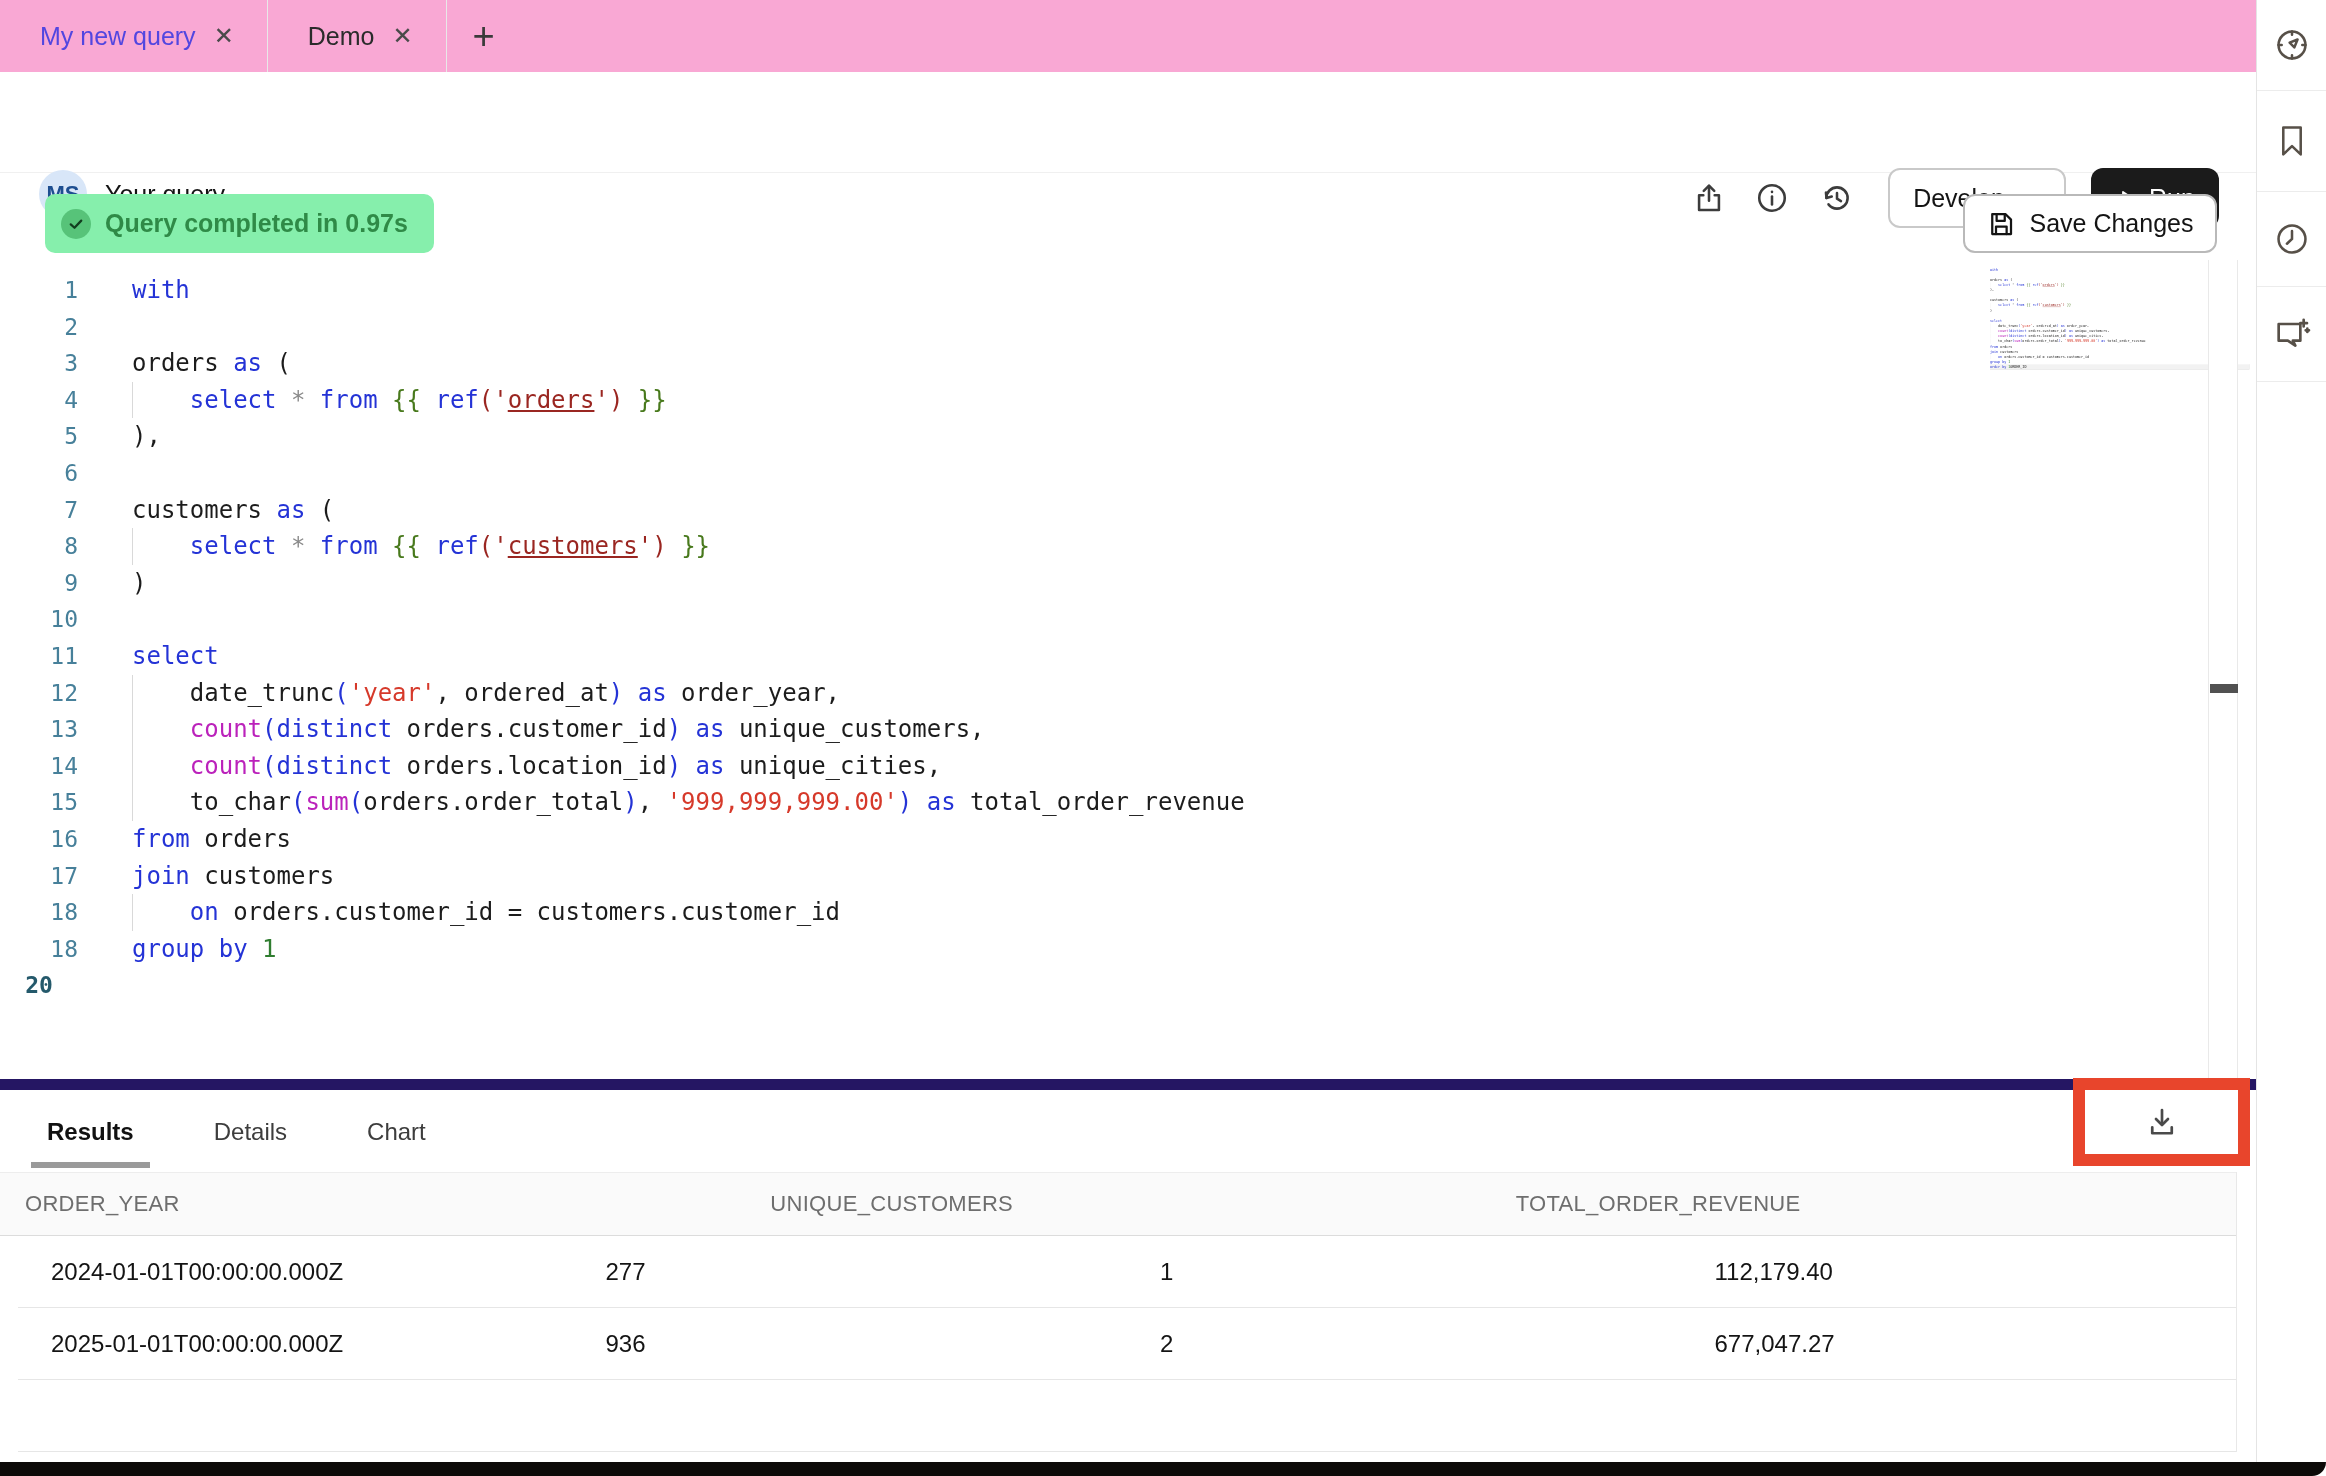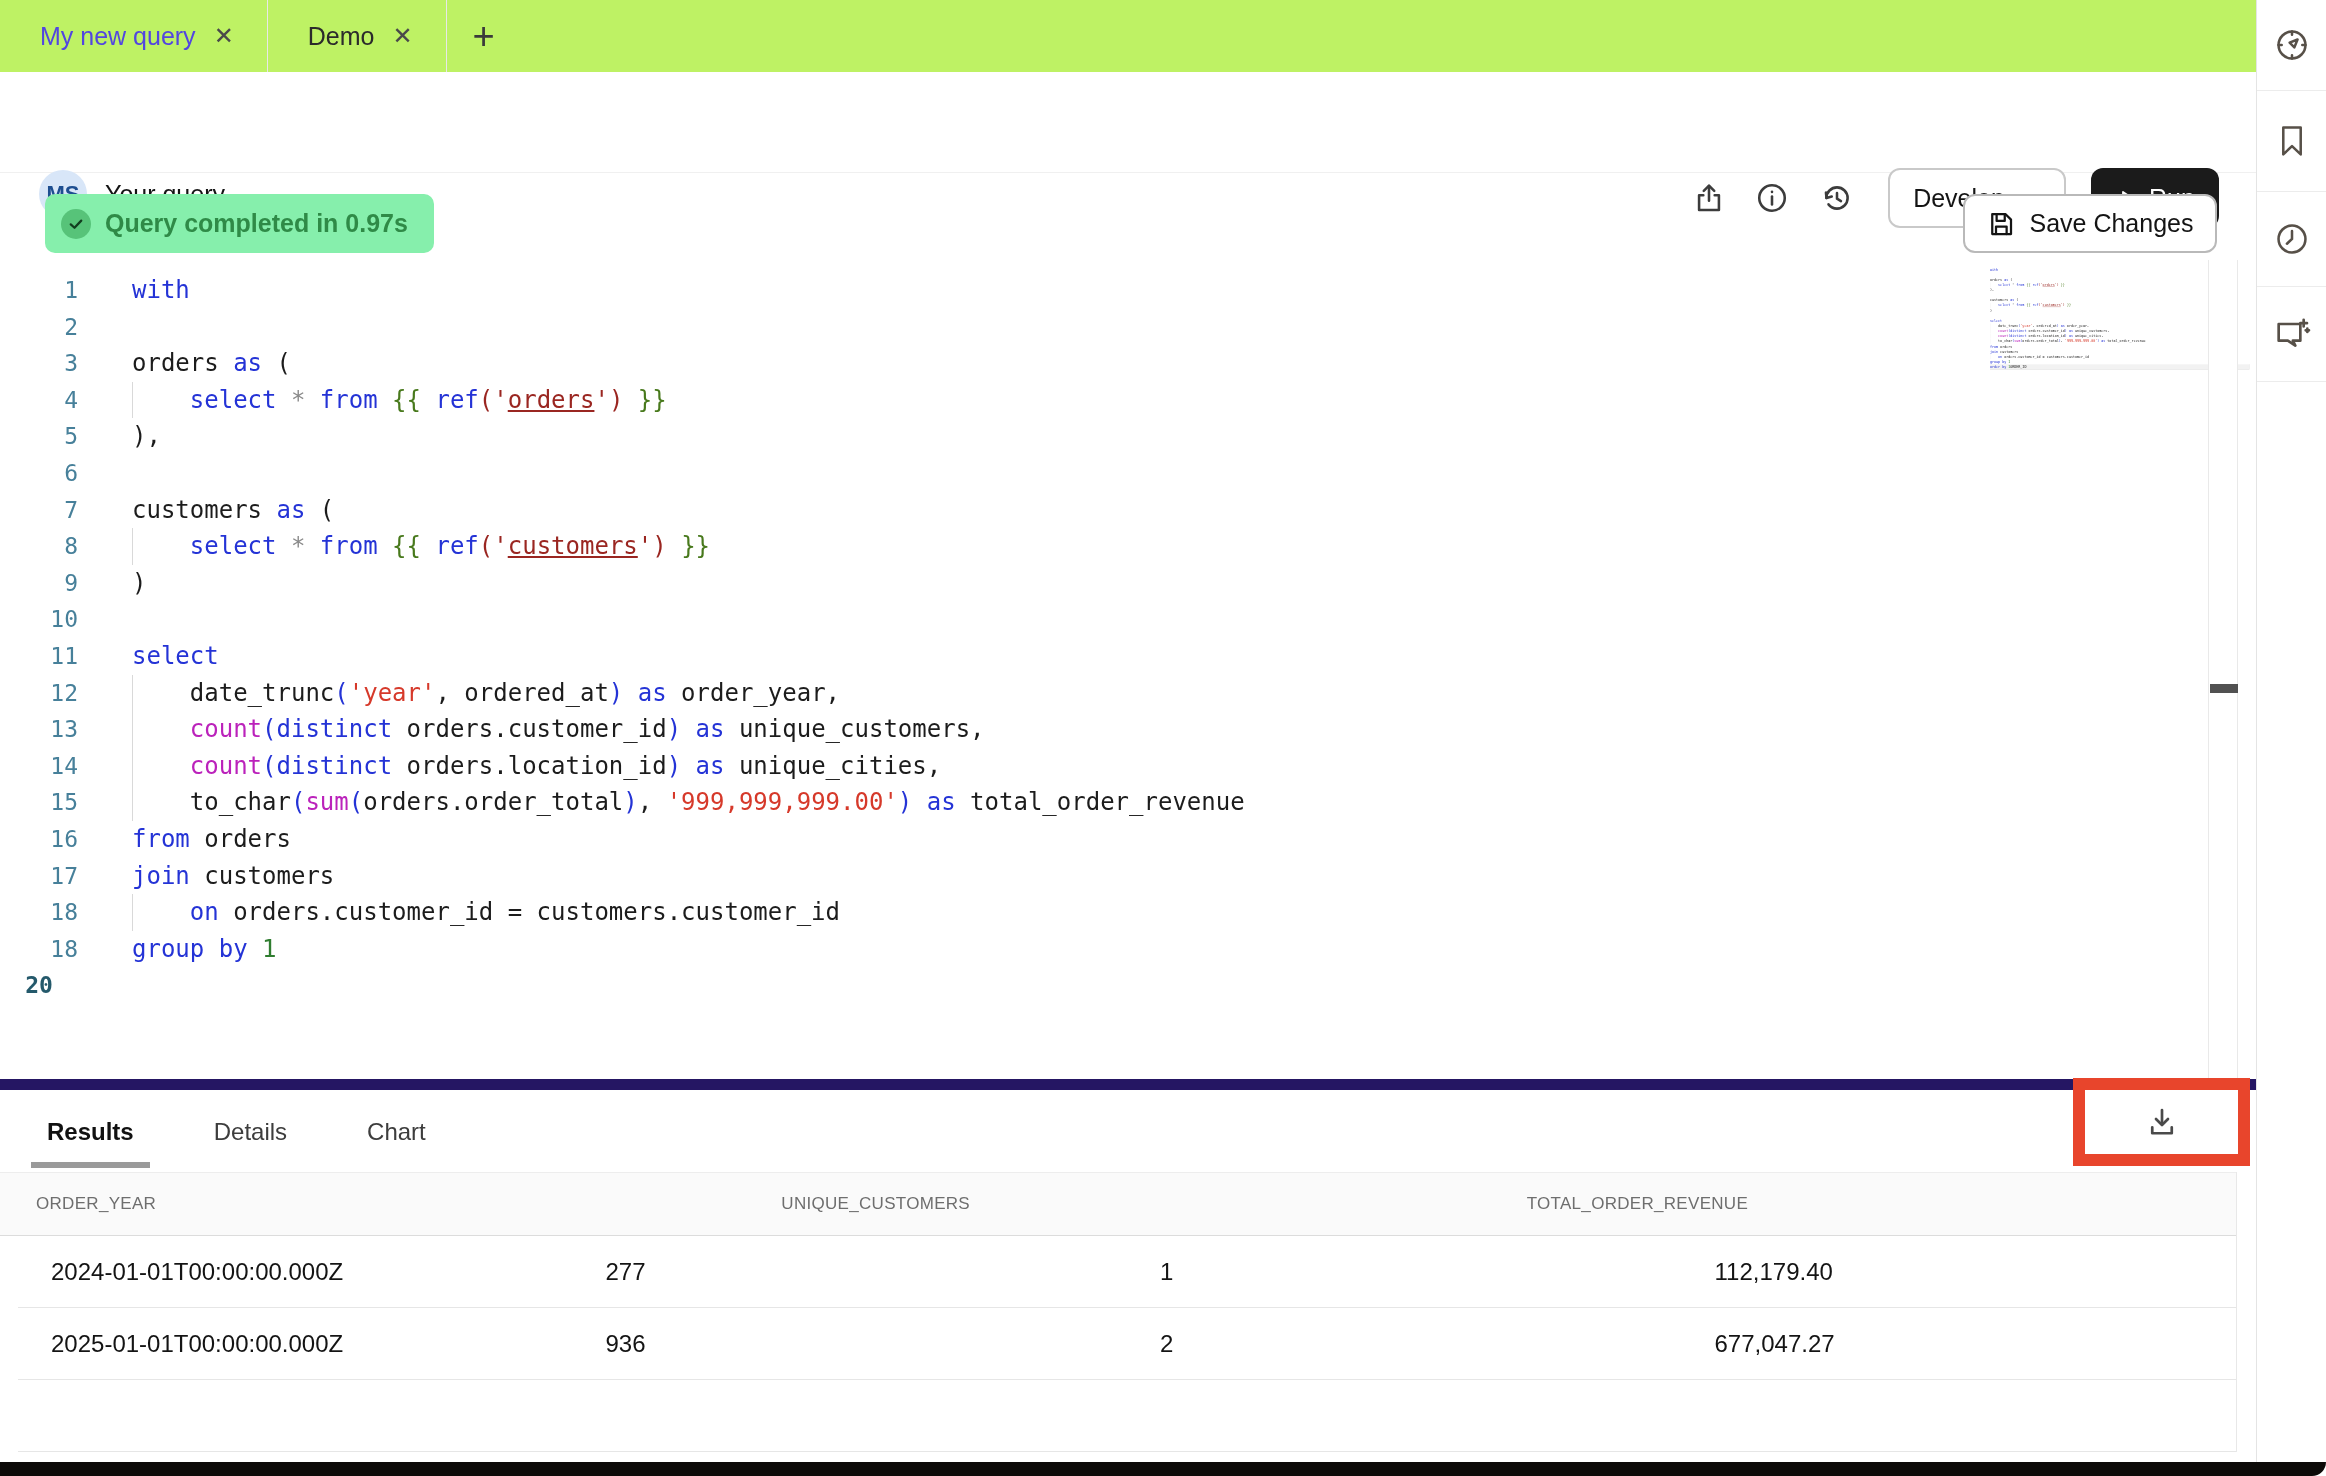--- a/index.html
+++ b/index.html
@@ -1,20 +1,20 @@
 <!DOCTYPE html>
 <html><head>
 <meta charset="utf-8">
 <style>
   html,body{margin:0;padding:0;background:#fff;}
   #app{position:relative;width:2326px;height:1476px;background:#fff;overflow:hidden;
        font-family:"Liberation Sans",sans-serif;color:#1a1a1a;}
   
   .tabbar{position:absolute;left:0;top:0;width:2256px;height:72px;display:flex;align-items:stretch;
-          border-bottom:1px solid #e6e6e6;background:#bef264;}
+          border-bottom:1px solid #e6e6e6;background:#f9a8d4;}
   .tab{display:flex;align-items:center;gap:18px;padding:0 33px 0 40px;border-right:1px solid #e8e8e8;
        font-size:25px;color:#2b2b2b;cursor:default;}
   .tab.active .tab-label{color:#5246e0;}
   .tab-close{font-size:24px;color:#4a4a4a;line-height:1;}
   .tab-add{display:flex;align-items:center;margin-left:26px;font-size:38px;color:#3a3a3a;font-weight:300;}
   
   .header{position:absolute;left:0;top:72px;width:2256px;height:100px;border-bottom:1px solid #f0f0f0;background:#fff;}
   .avatar{position:absolute;left:39px;top:98px;width:48px;height:48px;border-radius:50%;
           background:#d8e6f8;color:#1d4e90;font-weight:bold;font-size:22px;
           display:flex;align-items:center;justify-content:center;}
@@ -54,21 +54,21 @@
   .scroll-handle{position:absolute;left:1px;top:424px;width:28px;height:9px;background:#515151;}
   
   .panel-divider{position:absolute;left:0;top:1079px;width:2256px;height:11px;background:#251663;}
   
   .results-tabs{position:absolute;left:39px;top:1112px;display:flex;gap:64px;}
   .rtab{position:relative;font-size:24px;color:#3d3d3d;padding:0 8px;height:40px;line-height:40px;}
   .rtab.active{font-weight:bold;color:#111;}
   .rtab.active::after{content:"";position:absolute;left:-8px;right:-8px;bottom:-16px;height:6px;background:#9a9a9a;}
   .results-table{position:absolute;left:0;top:1172px;width:2237px;border-right:1px solid #e8e8e8;box-sizing:border-box;}
   .thead{display:flex;height:62px;align-items:center;background:#fafafa;border-top:1px solid #ededed;border-bottom:1px solid #dcdcdc;}
-  .th{flex:1;padding-left:36px;font-size:17px;color:#6e6e6e;letter-spacing:0.3px;}
+  .th{flex:1;padding-left:25px;font-size:22px;color:#6e6e6e;letter-spacing:0.3px;}
   .tr{display:flex;height:71px;align-items:center;border-bottom:1px solid #e6e6e6;margin-left:18px;}
   .td{flex:1;padding-left:33px;font-size:24px;color:#141414;}
   .tr.empty{border-bottom:1px solid #e6e6e6;}
   
   .download-annotation{position:absolute;left:2073px;top:1078px;width:177px;height:88px;box-sizing:border-box;
                        border:12px solid #e8452c;background:#fff;z-index:5;display:flex;align-items:center;justify-content:center;}
   
   .sidebar{position:absolute;left:2256px;top:0;width:70px;height:1462px;border-left:1px solid #e4e4e4;
            box-sizing:border-box;background:#fff;}
   .side-cell{display:flex;align-items:center;justify-content:center;border-bottom:1px solid #ececec;}

